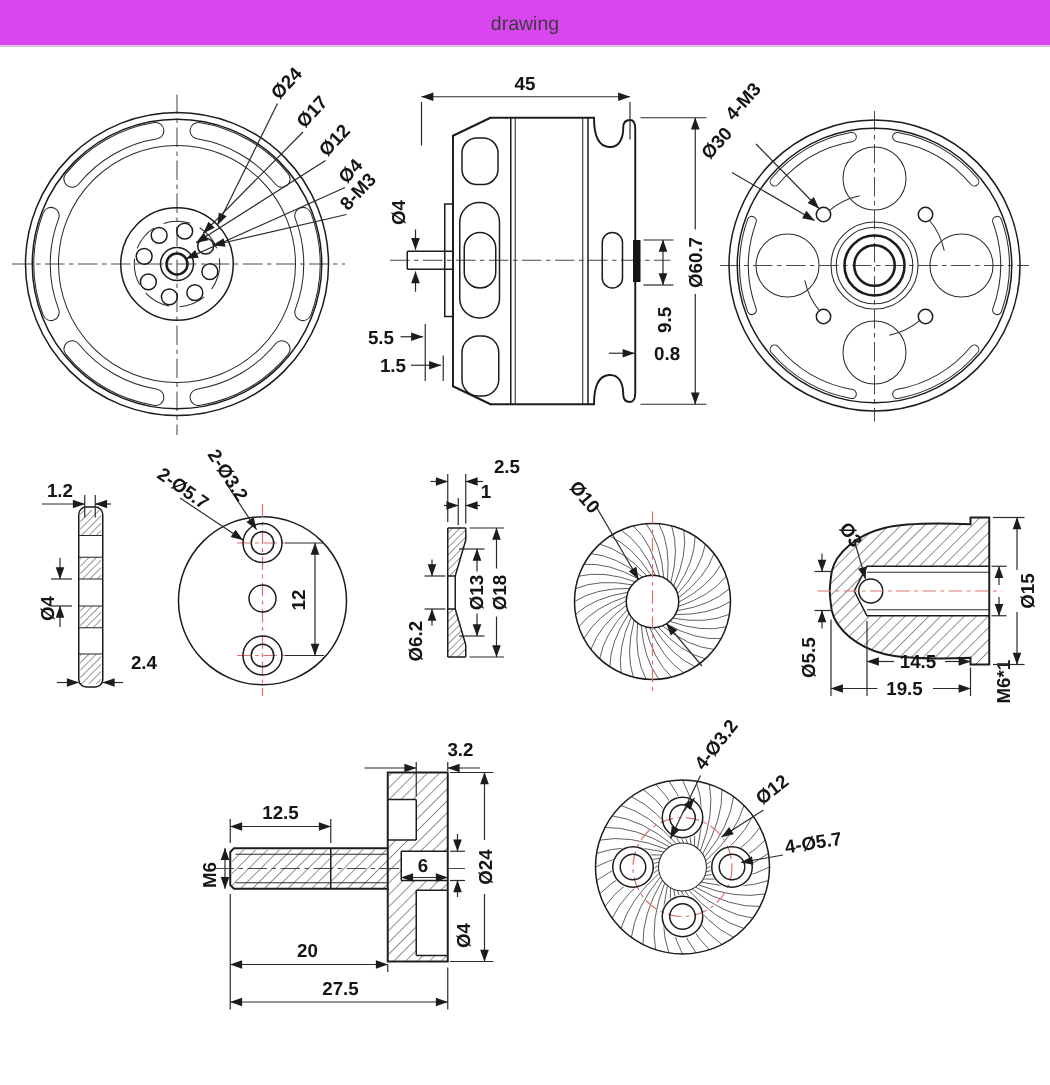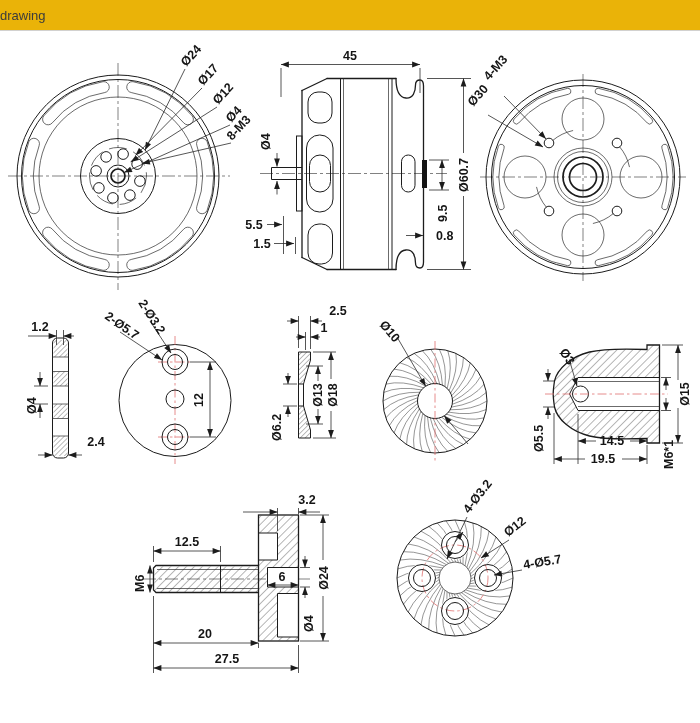--- a/index.html
+++ b/index.html
@@ -1,19 +1,19 @@
 <!DOCTYPE html>
 <html><head>
 <meta charset="utf-8">
 <style>
   html,body{margin:0;padding:0;background:#fff;}
   .screen{position:relative;width:700px;height:723px;background:#fff;overflow:hidden;
           font-family:"Liberation Sans",sans-serif;}
-  .header{position:absolute;top:0;left:0;width:700px;height:30px;background:#eab308;
-          border-bottom:1px solid #d2d1cf;display:flex;align-items:center;justify-content:flex-start;}
+  .header{position:absolute;top:0;left:0;width:700px;height:30px;background:#d946ef;
+          border-bottom:1px solid #d2d1cf;display:flex;align-items:center;justify-content:center;}
   .header .title{font-size:13px;color:#3c3c3c;}
   svg{position:absolute;top:30px;left:0;}
   .ol{stroke:#1c1c1c;stroke-width:1.3;fill:none;stroke-linecap:round;}
   .o2{stroke:#1c1c1c;stroke-width:1;fill:none;}
   .bd{stroke:#1c1c1c;stroke-width:1.7;fill:none;}
   .th{stroke:#2b2b2b;stroke-width:.7;fill:none;}
   .dm{stroke:#2b2b2b;stroke-width:.8;fill:none;}
   .cl{stroke:#4a4a4a;stroke-width:.7;fill:none;stroke-dasharray:13 3 3 3;}
   .rc{stroke:#e0706e;stroke-width:.8;fill:none;stroke-dasharray:9 3 2.5 3;}
   .kn{stroke:#5c5c5c;stroke-width:.65;fill:none;}

